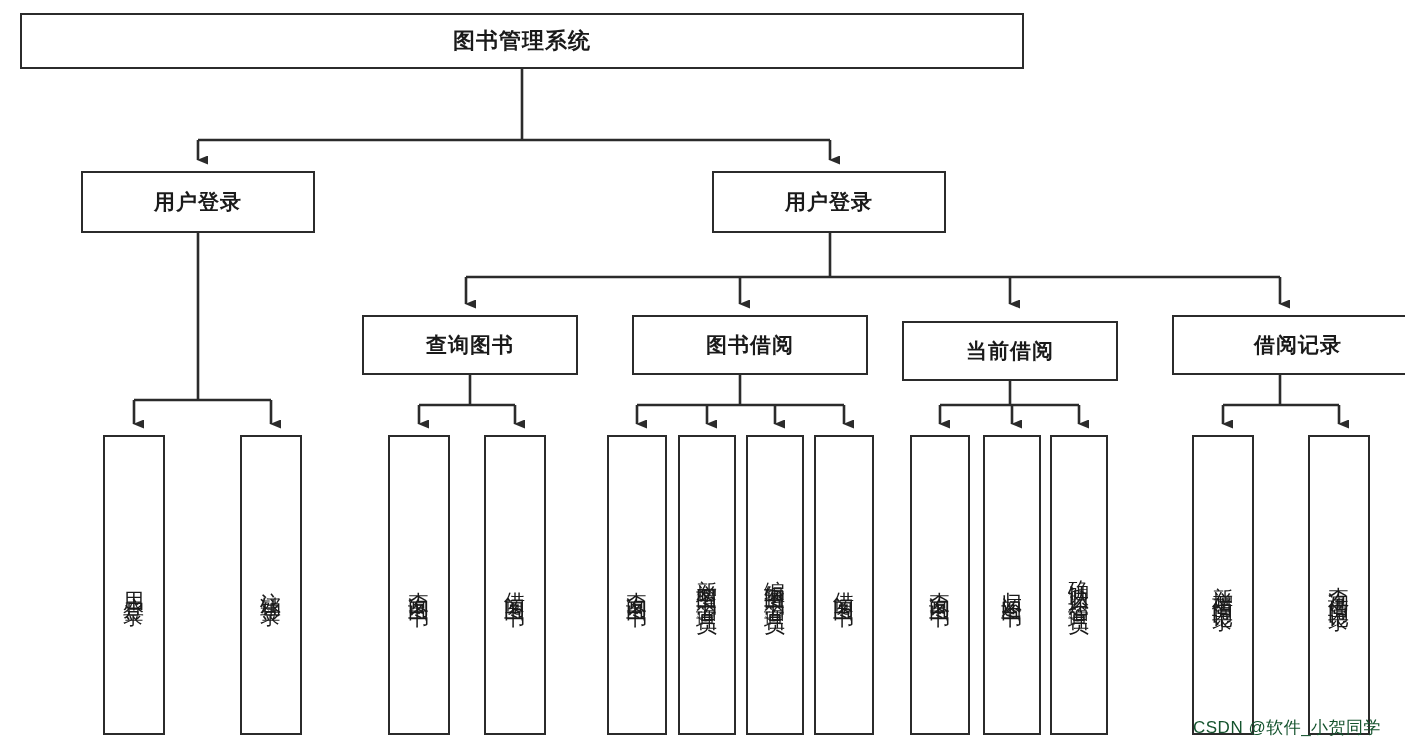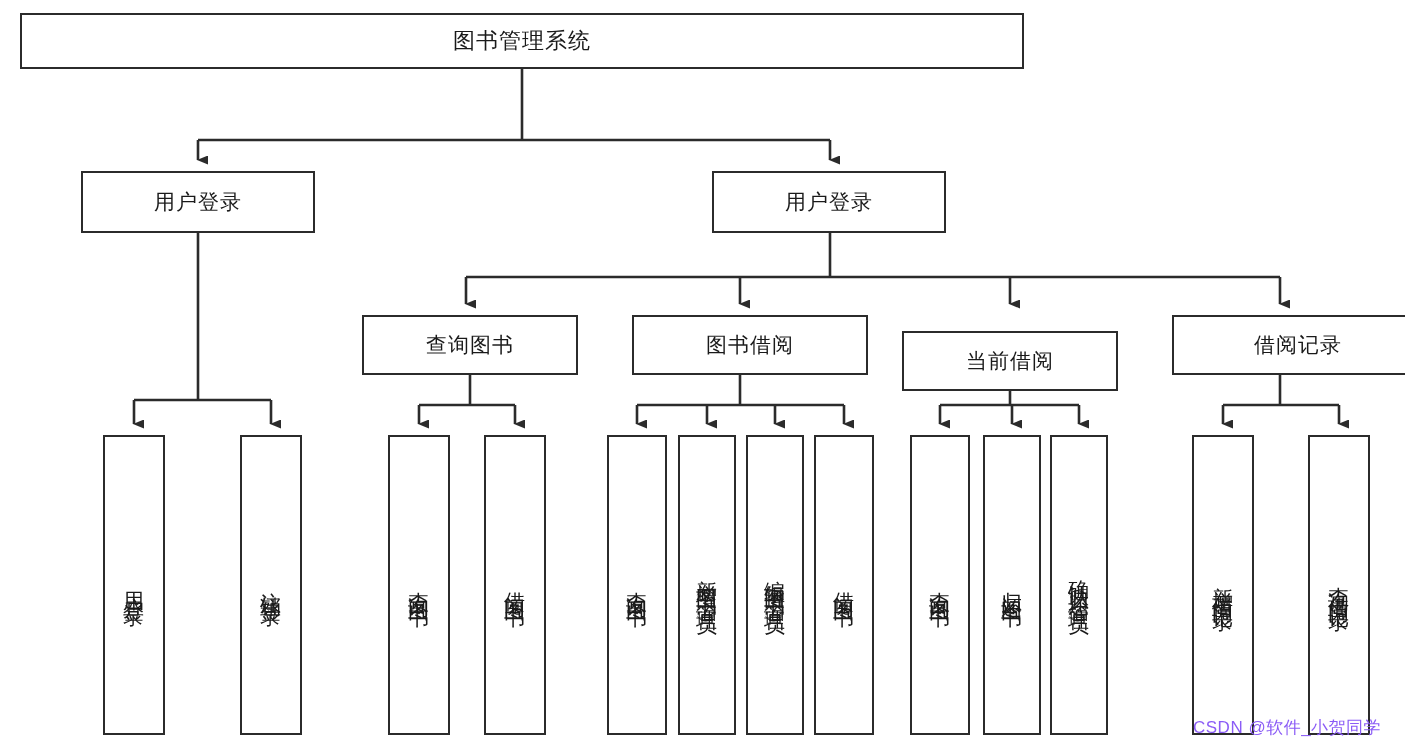--- a/index.html
+++ b/index.html
@@ -33,40 +33,41 @@
     display: flex;
     align-items: center;
     justify-content: center;
     color: #1a1a1a;
     z-index: 2;
   }
   .node.horiz {
     font-size: 21px;
     letter-spacing: 1px;
     white-space: nowrap;
+    font-weight: bold;
   }
   .node.root {
     font-size: 22px;
   }
   .node.leaf {
     font-size: 21px;
     padding: 6px 0;
   }
   .node.leaf .vtext {
     writing-mode: vertical-rl;
     text-orientation: upright;
     letter-spacing: 5px;
     line-height: 1;
     display: block;
     text-align: center;
   }
   .watermark {
     position: absolute;
     font-size: 17px;
-    color: #8b5cf6;
+    color: #14532d;
     white-space: nowrap;
     z-index: 3;
     letter-spacing: 0.5px;
     text-align: center;
   }
 </style>
 </head>
 <body>
 
 <div id="canvas">
@@ -133,21 +134,21 @@
   <div class="node horiz" style="left:712px; top:171px; width:234px; height:62px;">
     <span>用户登录</span>
   </div>
 
   <div class="node horiz" style="left:362px; top:315px; width:216px; height:60px;">
     <span>查询图书</span>
   </div>
   <div class="node horiz" style="left:632px; top:315px; width:236px; height:60px;">
     <span>图书借阅</span>
   </div>
-  <div class="node horiz" style="left:902px; top:331px; width:216px; height:60px;">
+  <div class="node horiz" style="left:902px; top:321px; width:216px; height:60px;">
     <span>当前借阅</span>
   </div>
   <div class="node horiz" style="left:1172px; top:315px; width:252px; height:60px;">
     <span>借阅记录</span>
   </div>
 
   <div class="node leaf" style="left:103px; top:435px; width:62px; height:300px;">
     <span class="vtext">用户登录</span>
   </div>
   <div class="node leaf" style="left:240px; top:435px; width:62px; height:300px;">

